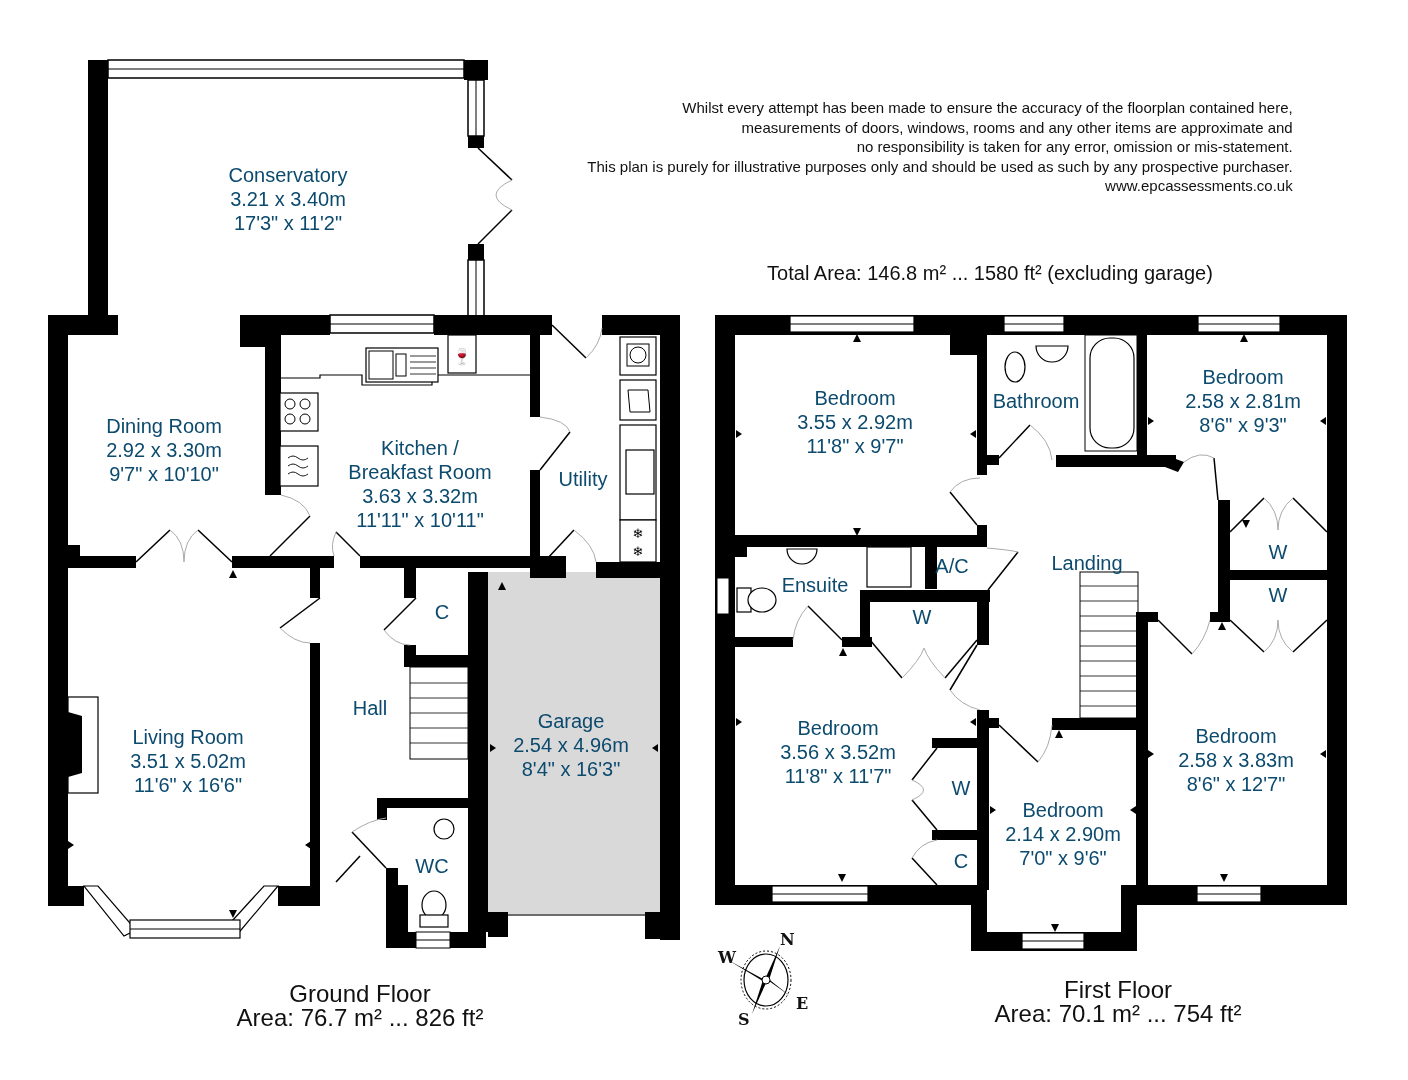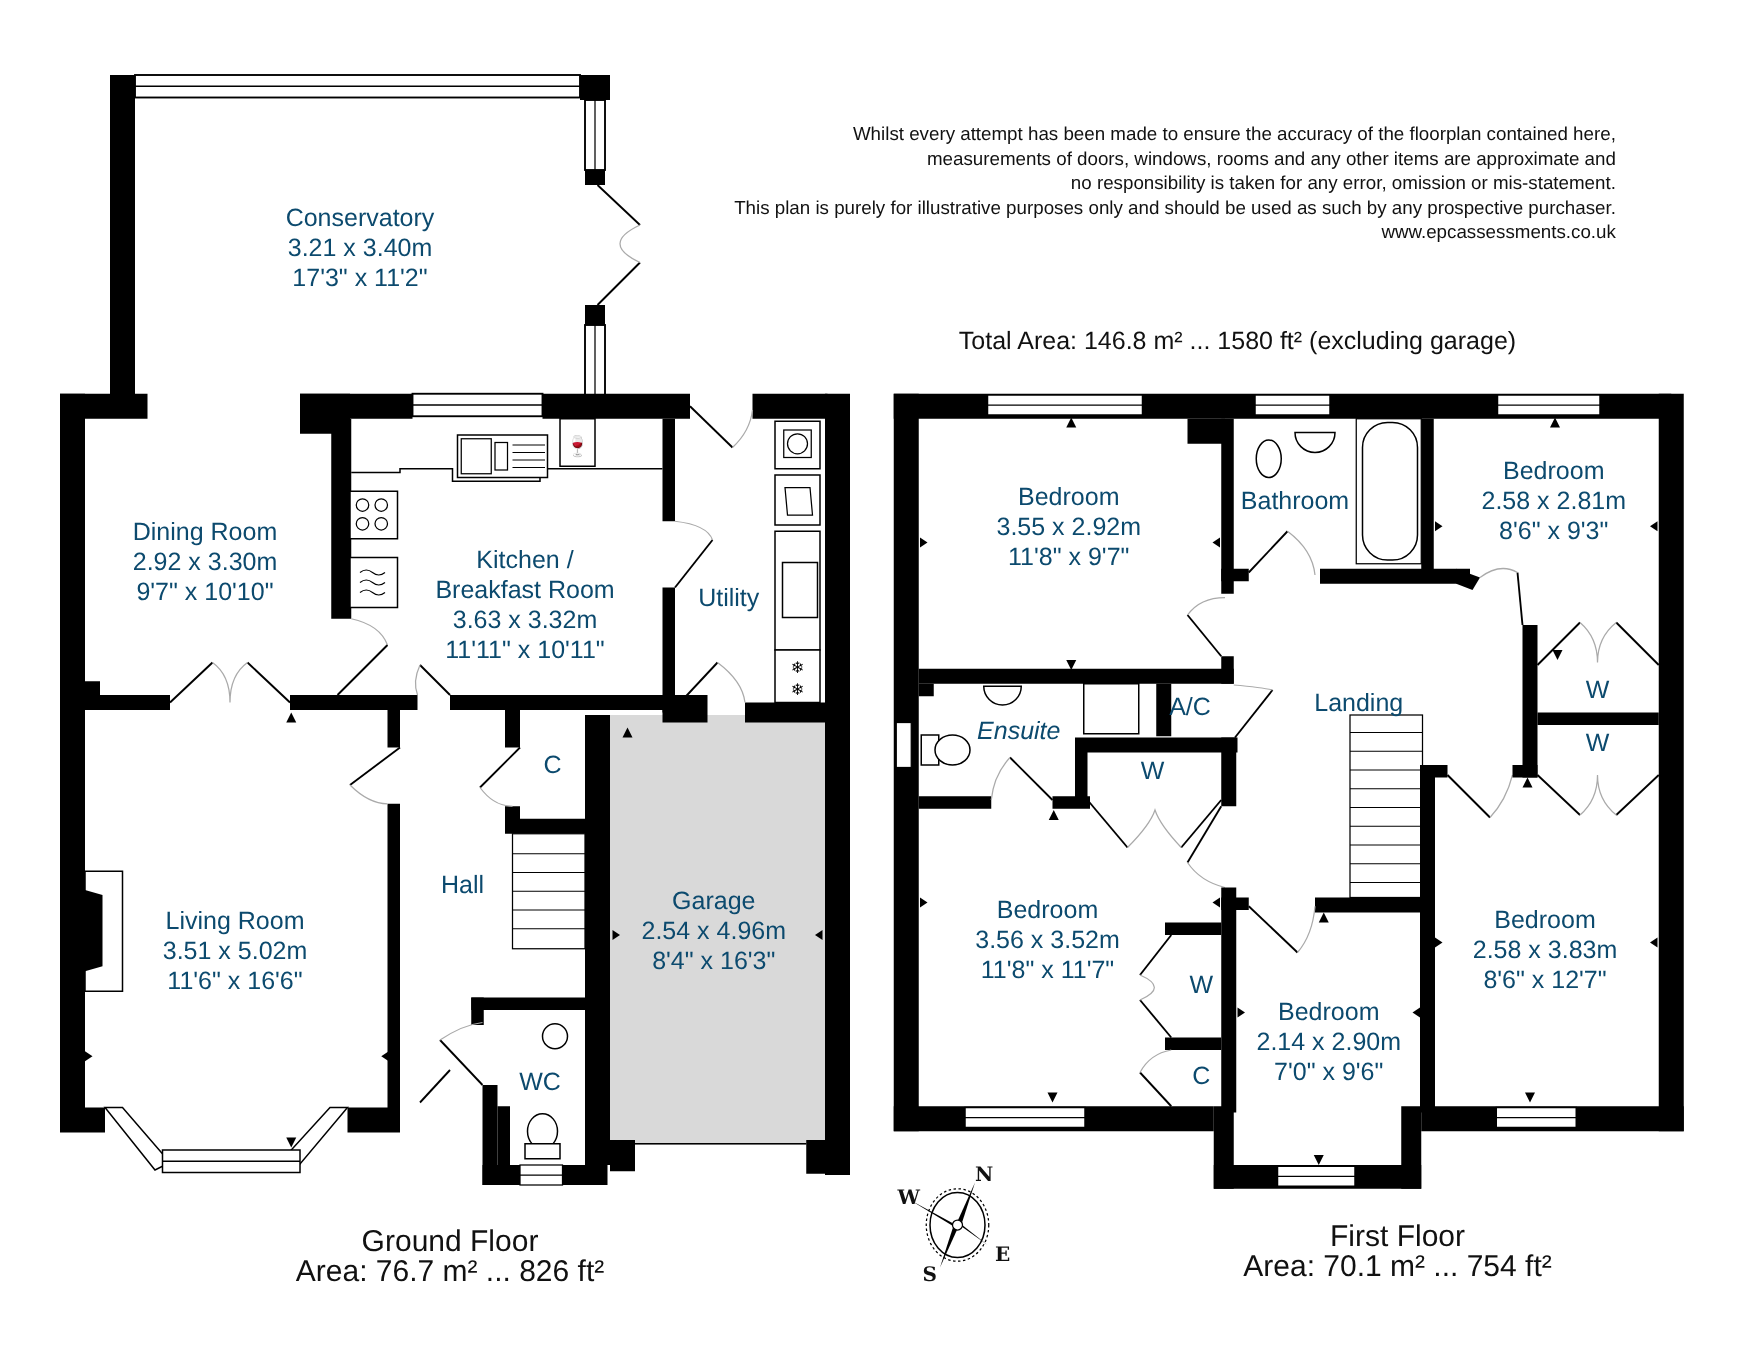--- a/index.html
+++ b/index.html
@@ -362,21 +362,21 @@
   <div>3.55 x 2.92m</div>
   <div>11'8" x 9'7"</div>
 </div>
 <div class="lbl" style="left:1036px;top:389px;">Bathroom</div>
 <div class="lbl" style="left:1243px;top:365px;">
   <div>Bedroom</div>
   <div>2.58 x 2.81m</div>
   <div>8'6" x 9'3"</div>
 </div>
 <div class="lbl" style="left:1087px;top:507px;margin-top:44px;">Landing</div>
-<div class="lbl" style="left:815px;top:573px;font-style:italic;">Ensuite</div>
+<div class="lbl" style="left:815px;top:573px;">Ensuite</div>
 <div class="lbl" style="left:952px;top:554px;">A/C</div>
 <div class="lbl" style="left:1278px;top:540px;">W</div>
 <div class="lbl" style="left:1278px;top:583px;">W</div>
 <div class="lbl" style="left:922px;top:605px;">W</div>
 <div class="lbl" style="left:838px;top:716px;">
   <div>Bedroom</div>
   <div>3.56 x 3.52m</div>
   <div>11'8" x 11'7"</div>
 </div>
 <div class="lbl" style="left:961px;top:776px;">W</div>

